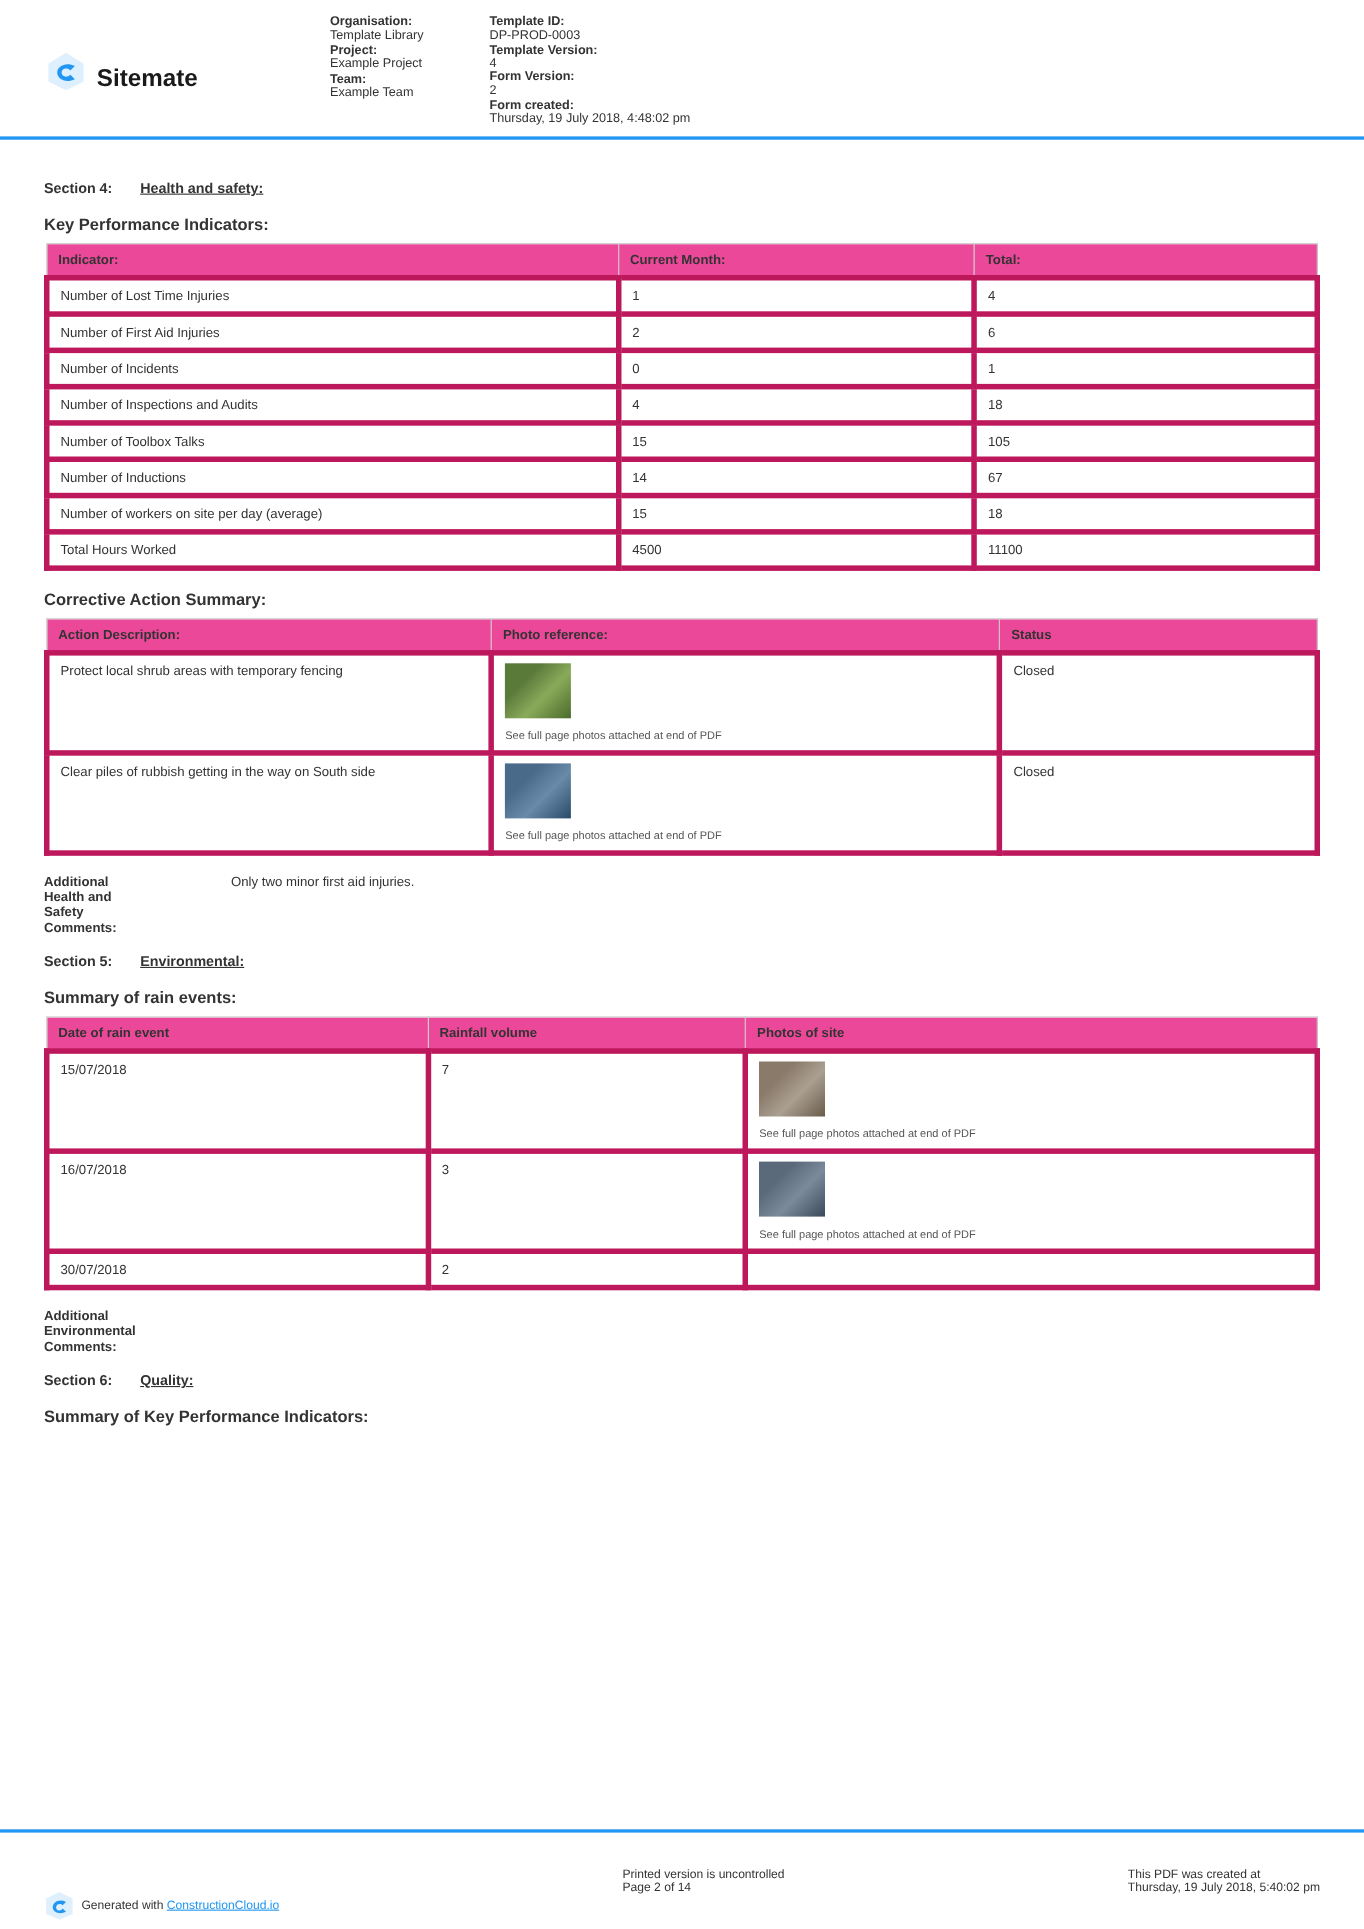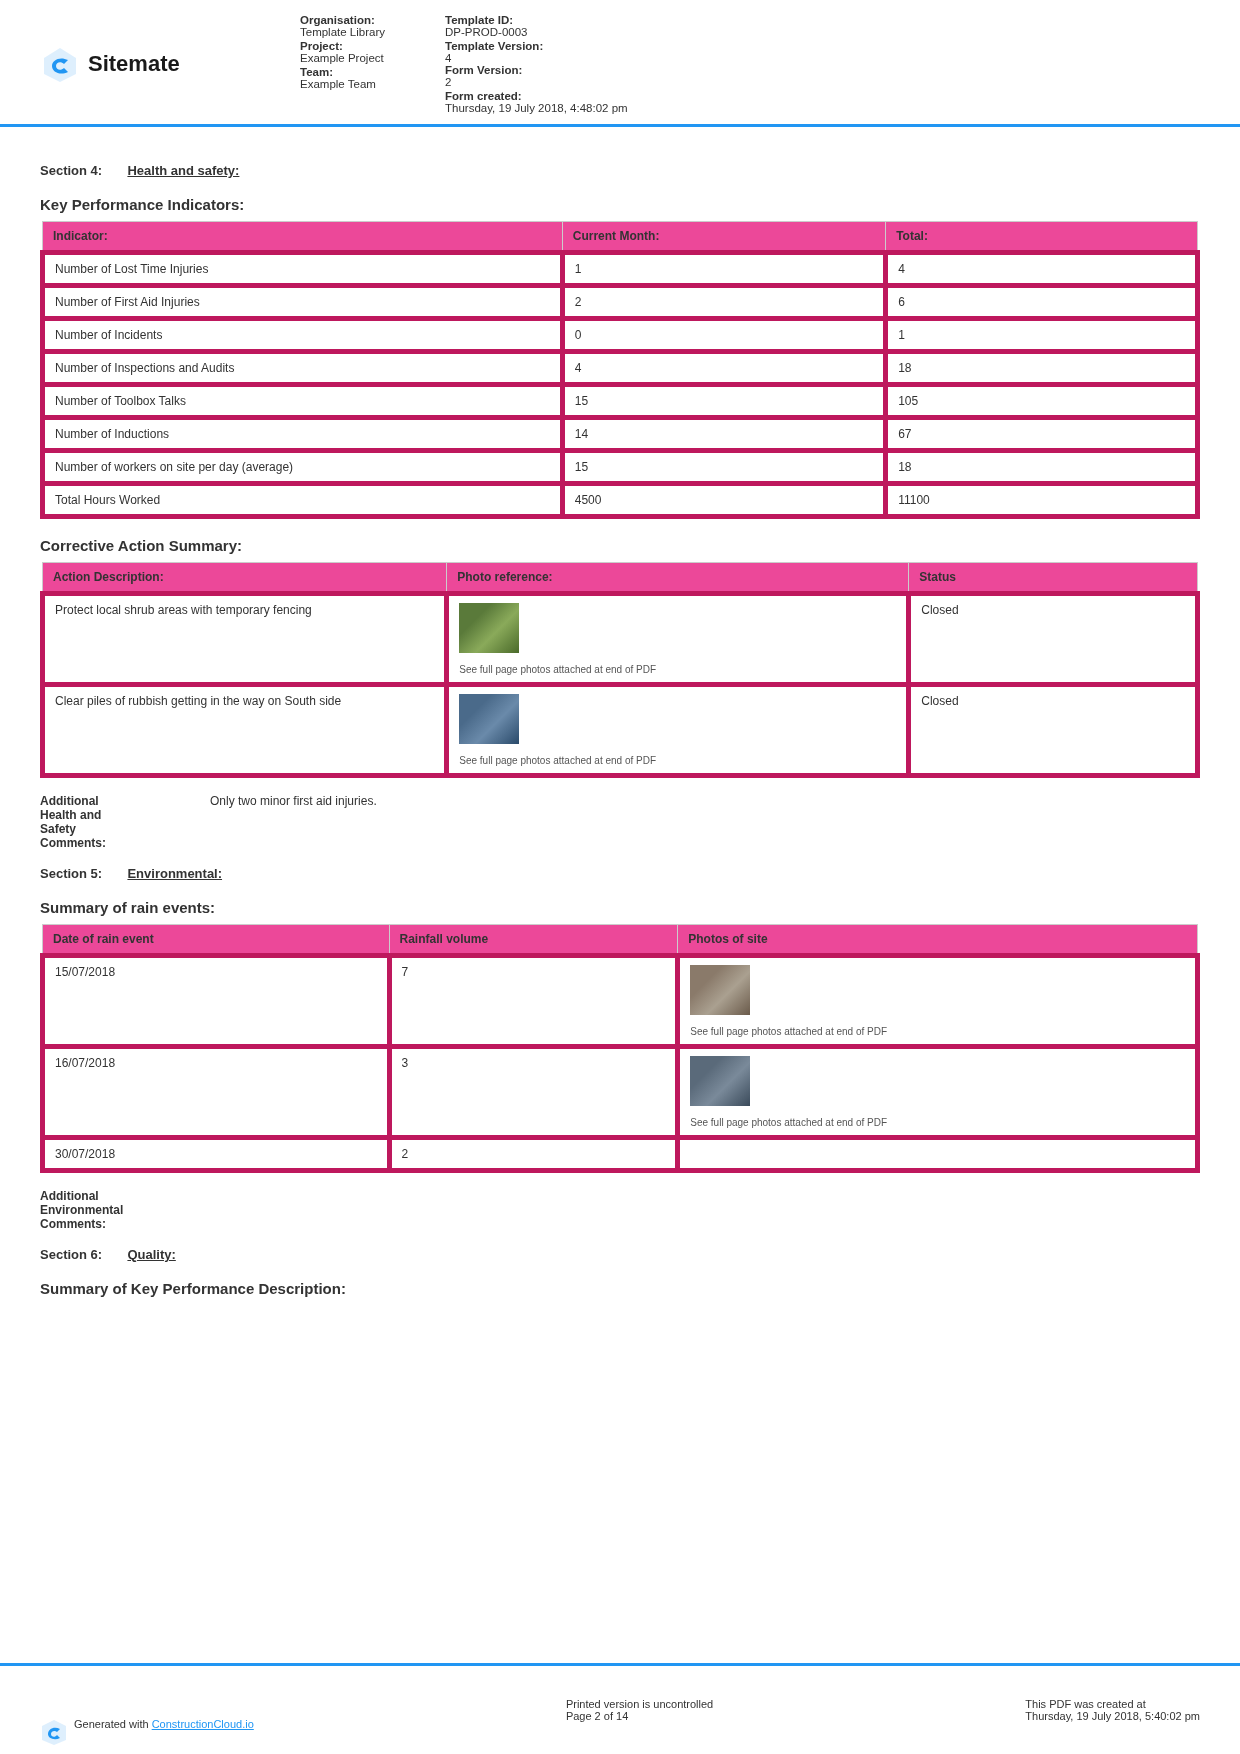--- a/index.html
+++ b/index.html
@@ -14,21 +14,21 @@
 
     
     .header {
       display: flex;
       align-items: center;
       padding: 14px 40px 10px 40px;
       border-bottom: 3px solid #2196F3;
     }
     .logo-area {
       display: flex;
-      align-items: center;
+      align-items: flex-end;
       gap: 8px;
       min-width: 200px;
     }
     .logo-icon {
       width: 40px;
       height: 40px;
     }
     .logo-text {
       font-size: 22px;
       font-weight: bold;
@@ -159,21 +159,21 @@
       background: #fff;
       padding: 8px 40px;
       display: flex;
       align-items: center;
       justify-content: space-between;
       font-size: 11px;
       color: #333;
     }
     .footer-logo {
       display: flex;
-      align-items: flex-start;
+      align-items: center;
       gap: 6px;
       margin-top: 44px;
     }
     .footer-logo-icon {
       width: 28px;
       height: 28px;
     }
     .footer a {
       color: #2196F3;
       text-decoration: underline;
@@ -369,21 +369,21 @@
     </div>
     <div class="value-col"></div>
   </div>
 
   <div class="section-heading">
     <span>Section 6:</span>
     &nbsp;&nbsp;&nbsp;&nbsp;&nbsp;
     <span class="underline">Quality:</span>
   </div>
 
-  <div class="subsection-heading">Summary of Key Performance Description:</div>
+  <div class="subsection-heading">Summary of Key Performance Indicators:</div>
 
 </div>
 
 <div class="footer">
   <div class="footer-logo">
     <svg class="footer-logo-icon" viewBox="0 0 28 28" xmlns="http://www.w3.org/2000/svg">
       <polygon points="14,2 26,8 26,22 14,27 2,22 2,8" fill="#2196F3" opacity="0.15"></polygon>
       <path d="M8 16 C8 11, 14 8, 20 11 L17 14 C15 12, 11 13, 11 16 C11 19, 15 20, 17 17 L20 20 C14 23, 8 20, 8 16Z" fill="#2196F3"></path>
     </svg>
     <span>

